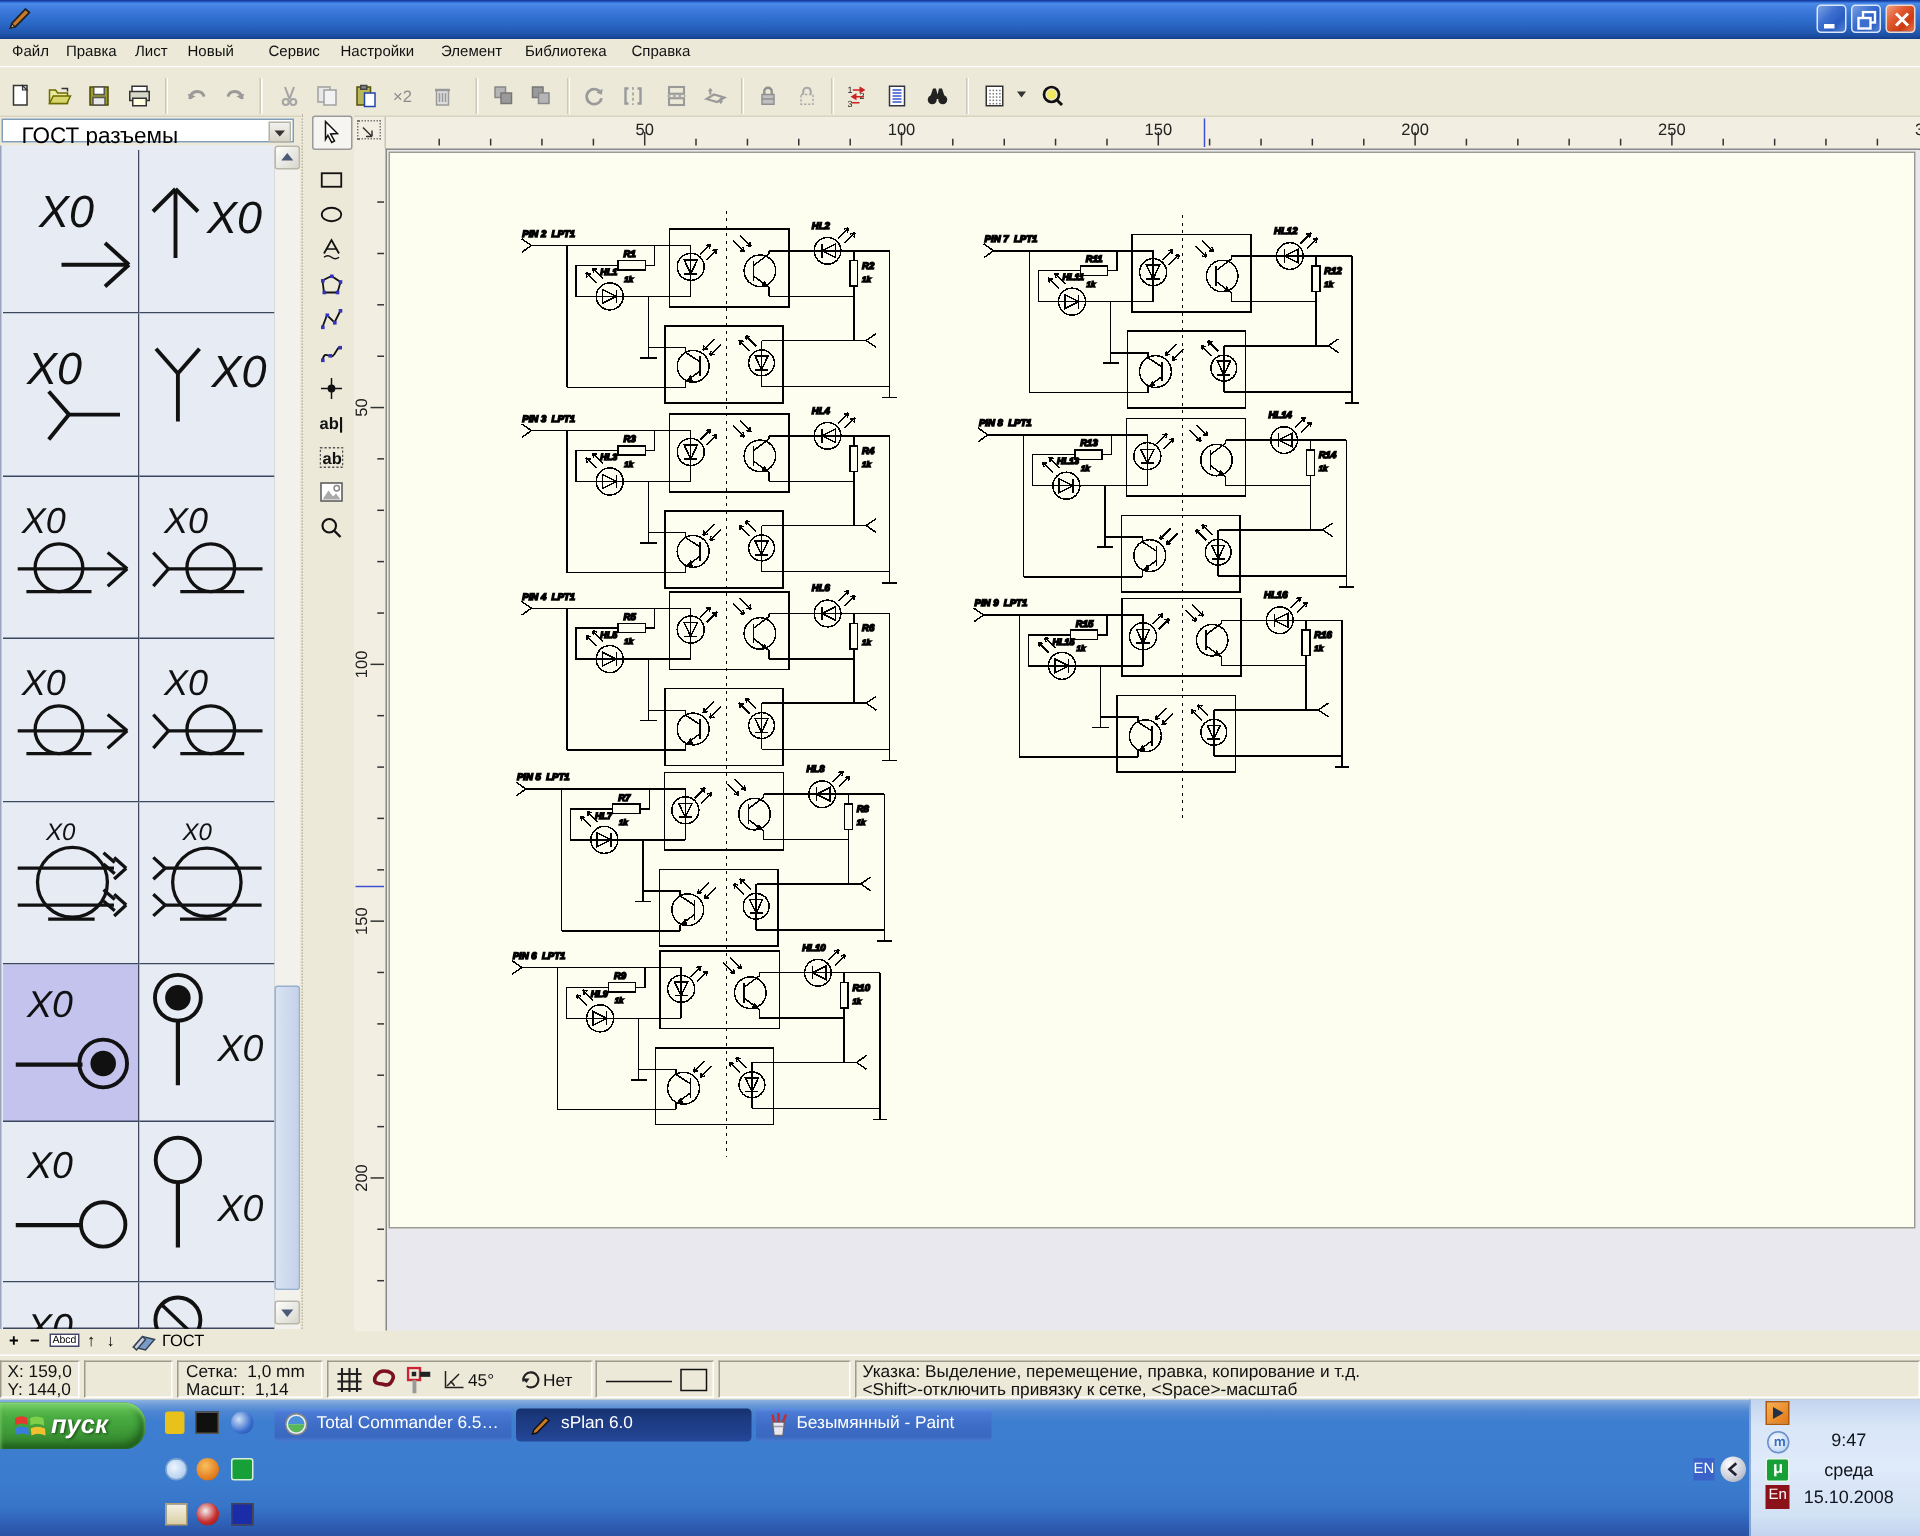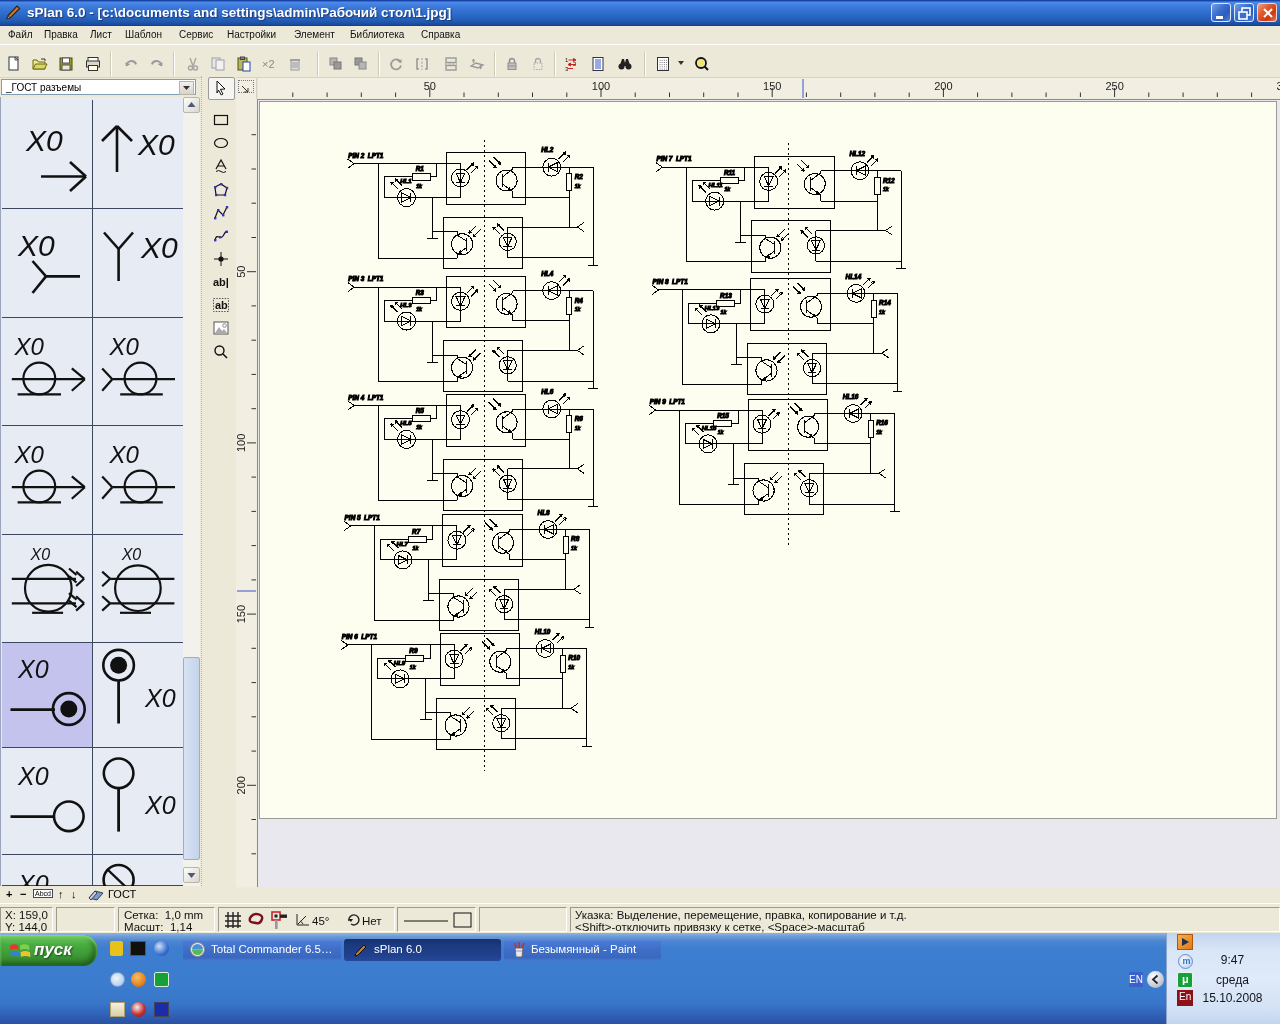--- a/index.html
+++ b/index.html
@@ -10,21 +10,21 @@
  color:#fff; font-weight:bold; font-size:13.5px; text-shadow:1px 1px 1px #1b3a75; }
 #title .txt { position:absolute; left:27px; top:5px; white-space:nowrap; }
 .wbtn { position:absolute; top:3px; width:20px; height:19px; border-radius:3px; border:1px solid #dce7f7;
  background:linear-gradient(135deg,#7ba1e0 0%,#3c6fd0 40%,#2a5bc0 70%,#5385d8 100%); color:#fff; }
 .wbtn svg { position:absolute; left:3px; top:3px; }
 #menu { left:0; top:26px; width:1280px; height:19px; background:#ece9d8; font-size:10px; color:#111; border-bottom:1px solid #fff; }
 #menu span { position:absolute; top:3px; }
 #tbar { left:0; top:45px; width:1280px; height:33px; background:#ece9d8; border-bottom:1px solid #d8d4c2; }
 .tbi { position:absolute; top:11px; width:16px; height:16px; }
 .tsep { position:absolute; top:7px; width:2px; height:24px; border-left:1px solid #cdc9b8; border-right:1px solid #fff; }
-#combo { left:1px; top:79px; width:195px; height:16px; background:#fff; border:1px solid #7f9db9; font-size:10px;padding-left:10px; }
+#combo { left:1px; top:79px; width:195px; height:16px; background:#fff; border:1px solid #7f9db9; font-size:15px;padding-left:10px; }
 #combo .cbt { position:absolute; right:1px; top:1px; width:15px; height:14px; background:linear-gradient(180deg,#f2f1ee,#d8d4c8); border:1px solid #b5b2a6; }
 #lib { left:0; top:97px; width:183px; height:789px; background:#e7ebf4; border-left:1px solid #9aa5bd; overflow:hidden; }
 .cell { position:absolute; border-right:1px solid #3c465f; border-bottom:1px solid #3c465f; background:#e7ebf4; }
 #sbar { left:183px; top:97px; width:17px; height:789px; background:#f2f1ec; }
 .sbtn { position:absolute; left:0; width:17px; height:16px; background:linear-gradient(135deg,#fdfdfb,#d8d7ce); border:1px solid #b9b7a8; border-radius:2px; }
 #sthumb { position:absolute; left:0; top:560px; width:17px; height:203px; background:linear-gradient(90deg,#d8e3f2,#c4d2ea); border:1px solid #98b0d0; border-radius:2px; }
 #vtools { left:201px; top:76px; width:35px; height:810px; background:#ece9d8; border-left:1px dotted #b9b5a4; }
 .vti { position:absolute; width:16px; height:16px; }
 #cornerbtn { left:238px; top:80px; width:16px; height:13px; border:1px dotted #777; }
 #canvas { left:256.8px; top:98.6px; width:1023.2px; height:788.8px; background:#e9e8ee; border-top:1px solid #8a8a8a; border-left:1px solid #8a8a8a; }
@@ -38,21 +38,20 @@
  background:linear-gradient(180deg,#5f8ee0 0%,#4a7ad4 12%,#3e6dc7 50%,#3a68c0 85%,#4a7ad0 100%); }
 </style></head>
 <body>
 <div id="scr">
 
 <div id="title" class="abs">
  <svg class="abs" style="left:5px;top:4px" width="17" height="17" viewBox="0 0 17 17">
   <path d="M2 14.5l1-3 9-9.5 2.6 2.4-9.3 9.4z" fill="#c87a28" stroke="#222" stroke-width="1.2"></path>
   <path d="M2 14.5l3-.7-2-1.8z" fill="#f2e3c8" stroke="#222" stroke-width=".8"></path>
  </svg>
- <div class="txt">sPlan 6.0 - [c:\documents and settings\admin\Рабочий стол\1.jpg]</div>
  <div class="wbtn" style="left:1211px;">
         <svg width="14" height="13">
           <rect x="1" y="9" width="7" height="3" fill="#fff"></rect>
         </svg>
       </div>
  <div class="wbtn" style="left:1234px;">
         <svg width="14" height="13">
           <rect x="4" y="1" width="8" height="7" fill="none" stroke="#fff" stroke-width="1.6"></rect>
           <rect x="1" y="5" width="8" height="7" fill="#3c6fd0" stroke="#fff" stroke-width="1.6"></rect>
         </svg>
@@ -61,21 +60,21 @@
   <svg width="14" height="13">
           <path d="M3 2l8 8M11 2l-8 8" stroke="#fff" stroke-width="2"></path>
         </svg>
       </div>
 </div>
 
 <div id="menu" class="abs">
  <span style="left:8px;">Файл</span>
  <span style="left:44px;">Правка</span>
  <span style="left:90px;">Лист</span>
- <span style="left:125px;">Шаблон</span>
+ <span style="left:125px;">Новый</span>
  <span style="left:179px;">Сервис</span>
  <span style="left:227px;">Настройки</span>
  <span style="left:294px;">Элемент</span>
  <span style="left:350px;">Библиотека</span>
  <span style="left:421px;">Справка</span>
 </div>
 
 <div id="tbar" class="abs">
       <div class="tbi" style="left:6px;"><svg width="16" height="16" viewBox="0 0 16 16">
           <rect x="3" y="1" width="9" height="13" fill="#fff" stroke="#333"></rect>

